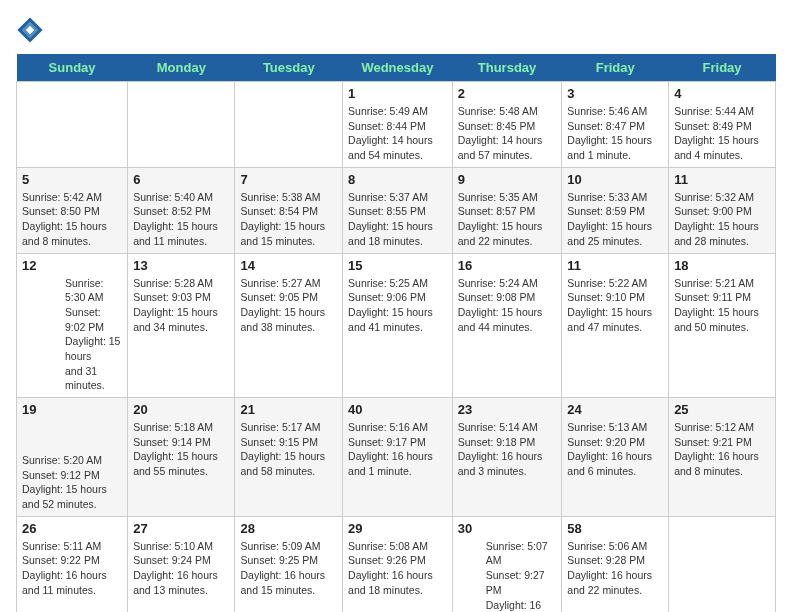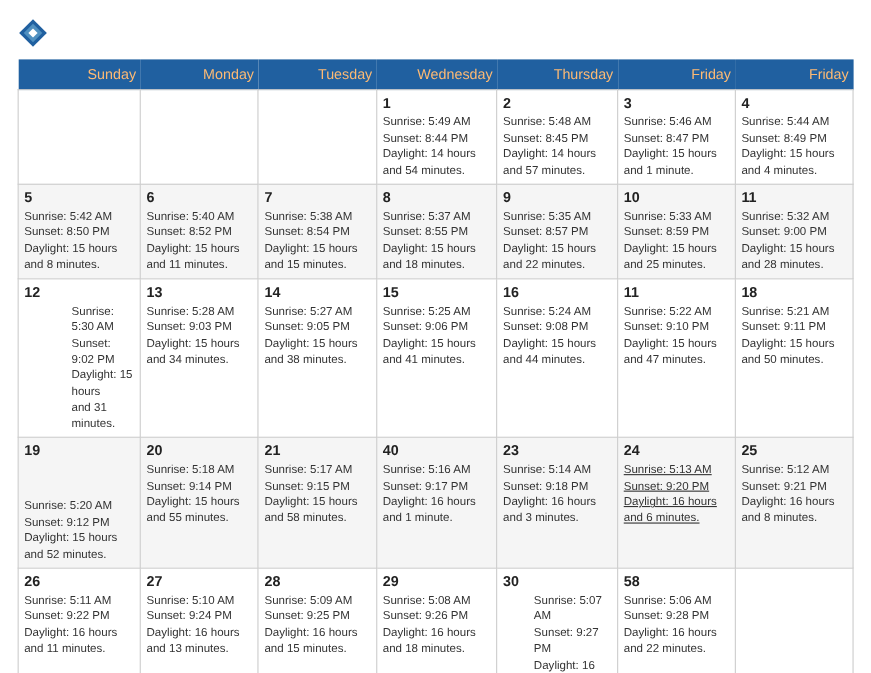--- a/index.html
+++ b/index.html
@@ -37,25 +37,25 @@
       font-size: 16px;
       color: #333;
     }
     .calendar-table {
       width: 100%;
       border-collapse: collapse;
       font-size: 11px;
     }
     .calendar-table th {
       background: #2060a0;
-      color: #fdba74;
+      color: #86efac;
       padding: 6px 4px;
-      text-align: right;
+      text-align: center;
       font-size: 13px;
-      font-weight: normal;
+      font-weight: bold;
     }
     .calendar-table td {
       border: 1px solid #ccc;
       vertical-align: top;
       padding: 4px 5px;
       width: 113px;
       min-height: 80px;
       background: #fff;
     }
     .calendar-table tr:nth-child(even) td {
@@ -278,21 +278,21 @@
         </td>
         <td>
           <div class="day-number">23</div>
           <div class="day-info" style="white-space: pre-line;">Sunrise: 5:14 AM
 Sunset: 9:18 PM
 Daylight: 16 hours
 and 3 minutes.</div>
         </td>
         <td>
           <div class="day-number">24</div>
-          <div class="day-info" style="white-space: pre-line; text-decoration: underline;">Sunrise: 5:13 AM
+          <div class="day-info" style="white-space: pre-line;">Sunrise: 5:13 AM
 Sunset: 9:20 PM
 Daylight: 16 hours
 and 6 minutes.</div>
         </td>
         <td>
           <div class="day-number">25</div>
           <div class="day-info" style="white-space: pre-line;">Sunrise: 5:12 AM
 Sunset: 9:21 PM
 Daylight: 16 hours
 and 8 minutes.</div>

